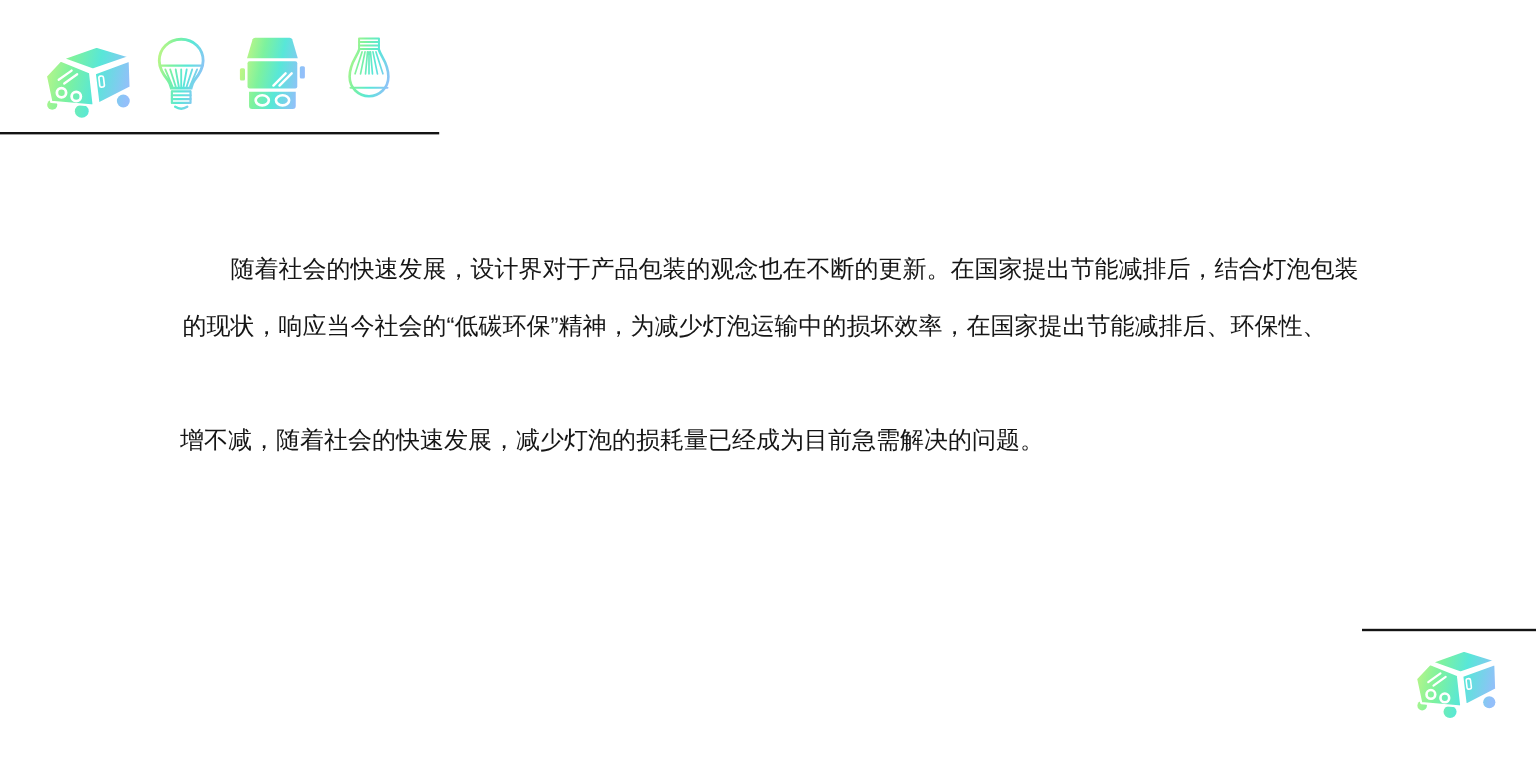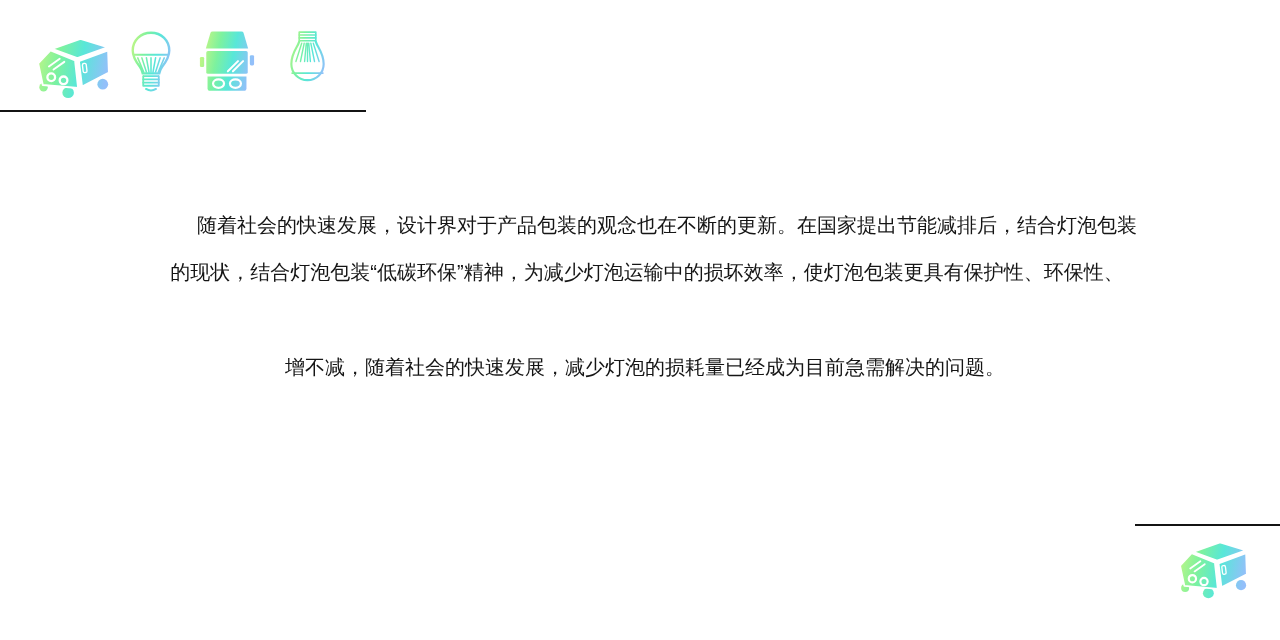--- a/index.html
+++ b/index.html
@@ -5,21 +5,21 @@
   html,body{margin:0;padding:0;}
   body{
     width:1280px;height:640px;position:relative;overflow:hidden;
     background:#ffffff;
     font-family:"Liberation Sans","DejaVu Sans",sans-serif;
   }
   .icon{position:absolute;}
   .rule{position:absolute;background:#141414;}
   #top-rule{left:0;top:110px;width:366px;height:2px;}
   #bottom-rule{left:1135px;top:524px;width:145px;height:2px;}
-  .para{position:absolute;color:#151515;font-size:20px;text-align:center;}
+  .para{position:absolute;color:#151515;font-size:20px;}
   .para .line{white-space:nowrap;}
   .para .indent{padding-left:40px;}
   #para1{left:152px;top:202px;width:990px;line-height:47px;}
   #para2{left:150px;top:347px;width:990px;line-height:40px;}
   #header-icons svg, #footer-icon svg{display:block;}
   .defs-holder{position:absolute;width:0;height:0;overflow:hidden;}
 </style>
 </head>
 <body>
 
@@ -98,21 +98,21 @@
       <line x1="8.5" y1="52" x2="45.5" y2="52" stroke-width="2.2"></line>
     </g>
   </svg>
 
 </div>
 
 <div id="top-rule" class="rule"></div>
 
 <div id="para1" class="para">
   <div class="line indent">随着社会的快速发展，设计界对于产品包装的观念也在不断的更新。在国家提出节能减排后，结合灯泡包装</div>
-  <div class="line">的现状，结合灯泡包装“低碳环保”精神，为减少灯泡运输中的损坏效率，使灯泡包装更具有保护性、环保性、</div>
+  <div class="line">的现状，响应当今社会的“低碳环保”精神，为减少灯泡运输中的损坏效率，在国家提出节能减排后、环保性、</div>
 </div>
 
 <div id="para2" class="para">
   <div class="line">增不减，随着社会的快速发展，减少灯泡的损耗量已经成为目前急需解决的问题。</div>
 </div>
 
 <div id="bottom-rule" class="rule"></div>
 
 <div id="footer-icon">
 

